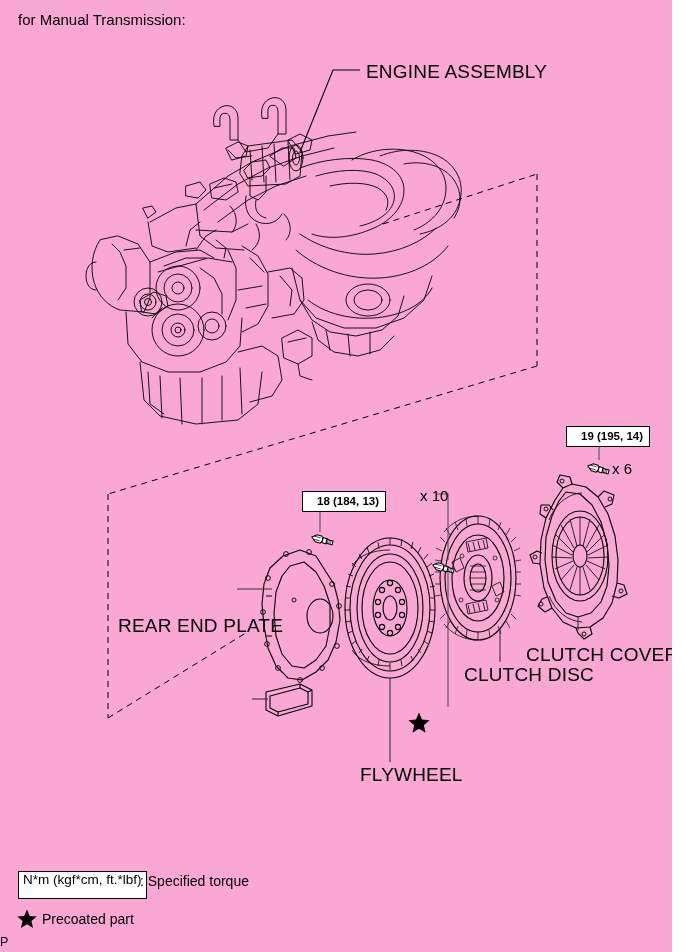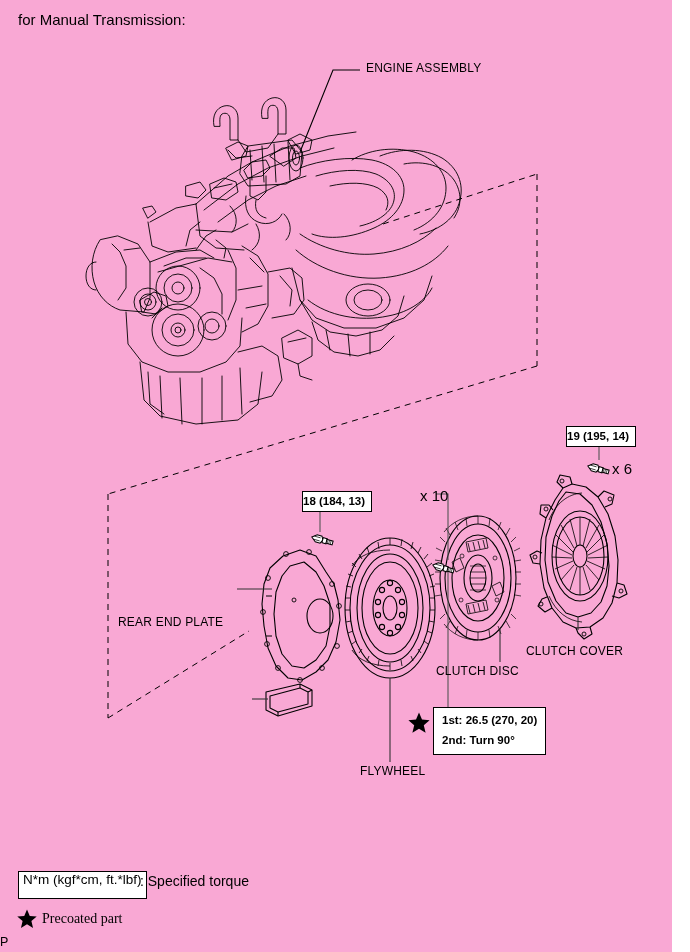--- a/index.html
+++ b/index.html
@@ -34,43 +34,43 @@
     line-height: 1;
   }
   
   .heading {
     left: 18px;
     top: 12px;
     font-size: 15px;
   }
   
   .callout {
-    font-size: 12px;
+    font-size: 19px;
     letter-spacing: 0.2px;
   }
   .lbl-engine      { left: 366px; top: 62px; }
   .lbl-rearplate   { left: 118px; top: 582px; margin-top: 34px; }
   .lbl-dustseal    { left: 28px;  top: 692px; }
   .lbl-clutchcover { left: 526px; top: 645px; }
-  .lbl-clutchdisc  { left: 436px; top: 665px; text-align: right; }
+  .lbl-clutchdisc  { left: 464px; top: 665px; text-align: right; }
   .lbl-flywheel    { left: 360px; top: 765px; text-align: right; }
 
   
   .mult { font-size: 15px; }
   .mult-10 { left: 420px; top: 488px; }
   .mult-6  { left: 612px; top: 461px; }
 
   
   .torquebox {
     position: absolute;
     border: 1.6px solid #000;
     background: #fff;
     font-weight: bold;
     font-size: 11.5px;
-    padding: 3px 6px 3px 0;
+    padding: 3px 6px 3px 14px;
     line-height: 1.15;
     font-family: "Liberation Sans", sans-serif;
   }
   #tq-18 { left: 302px; top: 491px; }
   #tq-19 { left: 566px; top: 426px; }
   #tq-star {
     left: 433px;
     top: 707px;
     padding: 6px 8px 7px 8px;
     min-width: 82px;
@@ -91,21 +91,20 @@
   }
   .legend-unit-after {
     left: 140px;
     top: 874px;
     font-size: 14px;
   }
   .legend-precoat {
     left: 42px;
     top: 912px;
     font-size: 14px;
-    font-family: Liberation Serif, serif;
   }
   .pagemark {
     left: 0px;
     top: 936px;
     font-size: 12.5px;
   }
 
   
   .star {
     position: absolute;
@@ -461,24 +460,20 @@
   <div class="txt callout lbl-flywheel">FLYWHEEL</div>
 
   <div class="txt mult mult-10">x 10</div>
 
   <div class="txt mult mult-6">x 6</div>
 
   <div class="torquebox" id="tq-18">18 (184, 13)</div>
 
   <div class="torquebox" id="tq-19">19 (195, 14)</div>
 
-  <div class="torquebox" id="tq-star">
-    <span class="ln">1st: 26.5 (270, 20)</span>
-    <span class="ln">2nd: Turn 90°</span>
-  </div>
 
   <div class="star" style="left:407px; top:711px;">
     <svg width="24" height="24" viewBox="0 0 24 24" xmlns="http://www.w3.org/2000/svg">
       <path d="M12,1.6 L15.0,8.6 L22.6,9.3 L16.8,14.3 L18.6,21.8 L12,17.8
                L5.4,21.8 L7.2,14.3 L1.4,9.3 L9.0,8.6 Z" fill="#000"></path>
     </svg>
   </div>
 
   <div class="legend-box">N*m (kgf*cm, ft.*lbf)</div>
 

